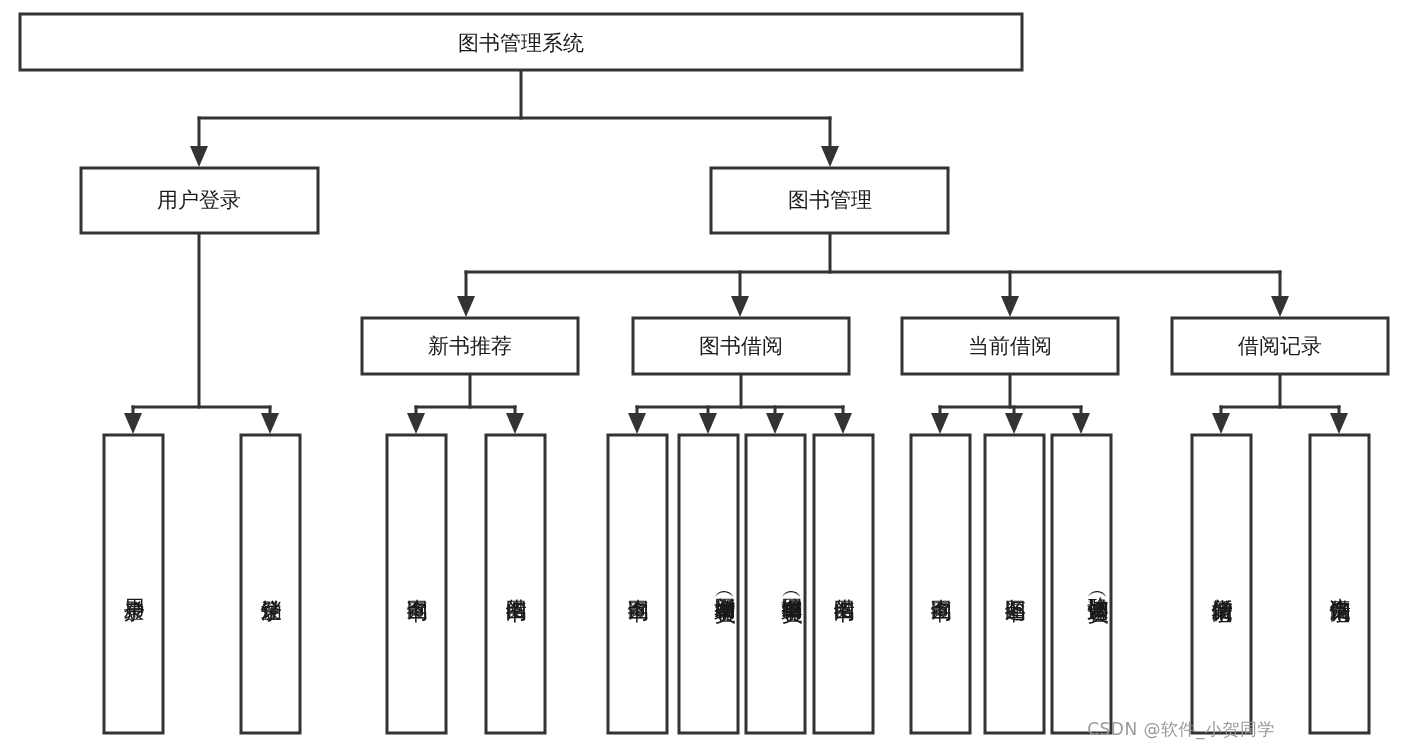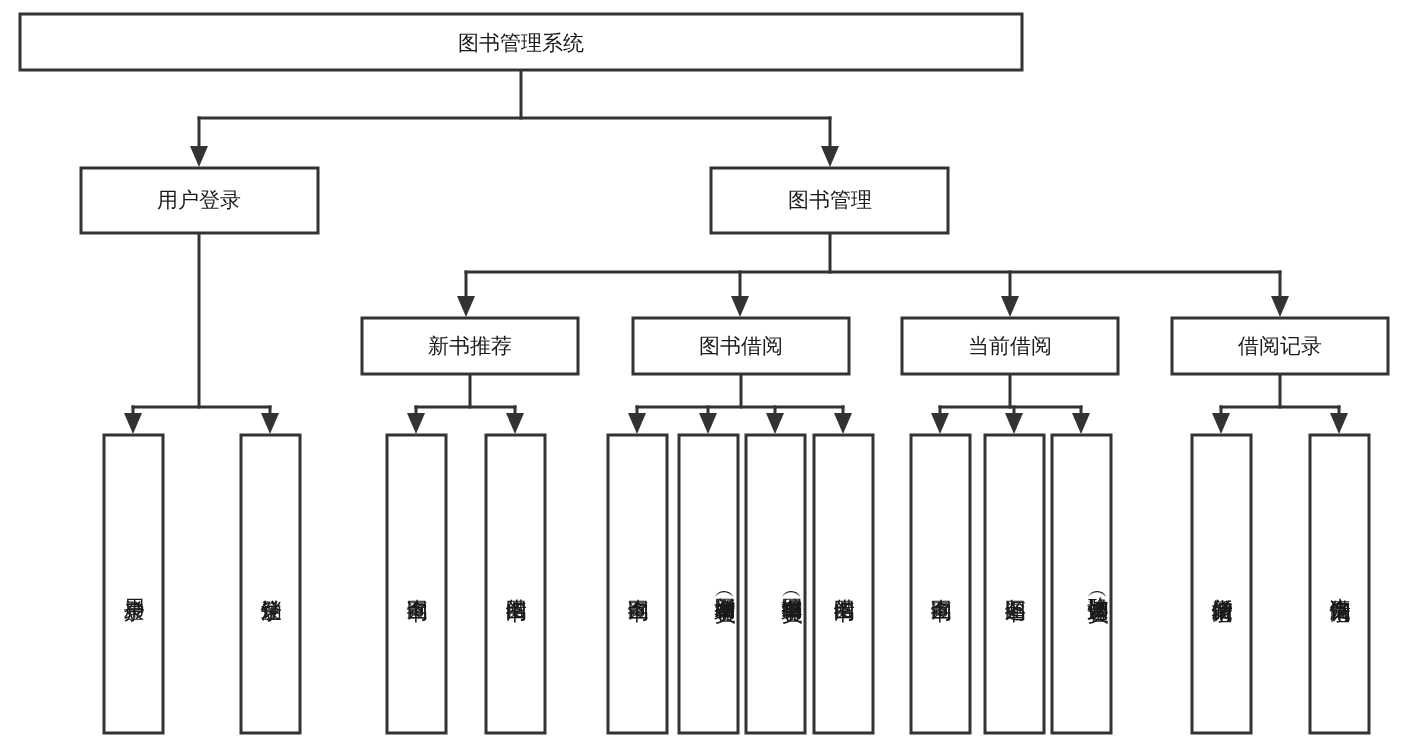--- a/index.html
+++ b/index.html
@@ -195,13 +195,14 @@
   <div class="node-label-v" style="left:608px; top:435px; width:59px; height:298px;">查询图书</div>
   <div class="node-label-v" style="left:679px; top:435px; width:59px; height:298px; align-items:flex-start;">新增图书（管理员）</div>
   <div class="node-label-v" style="left:746px; top:435px; width:59px; height:298px; align-items:flex-start;">编辑图书（管理员）</div>
   <div class="node-label-v" style="left:814px; top:435px; width:59px; height:298px;">借阅图书</div>
   <div class="node-label-v" style="left:911px; top:435px; width:59px; height:298px;">查询图书</div>
   <div class="node-label-v" style="left:985px; top:435px; width:59px; height:298px;">归还图书</div>
   <div class="node-label-v" style="left:1052px; top:435px; width:59px; height:298px; align-items:flex-start;">确认归还（管理员）</div>
   <div class="node-label-v" style="left:1192px; top:435px; width:59px; height:298px;">新增借阅记录</div>
   <div class="node-label-v" style="left:1310px; top:435px; width:59px; height:298px;">查询借阅记录</div>
 
+  <div class="watermark">CSDN @软件_小贺同学</div>
 </div>
 
 </body></html>

